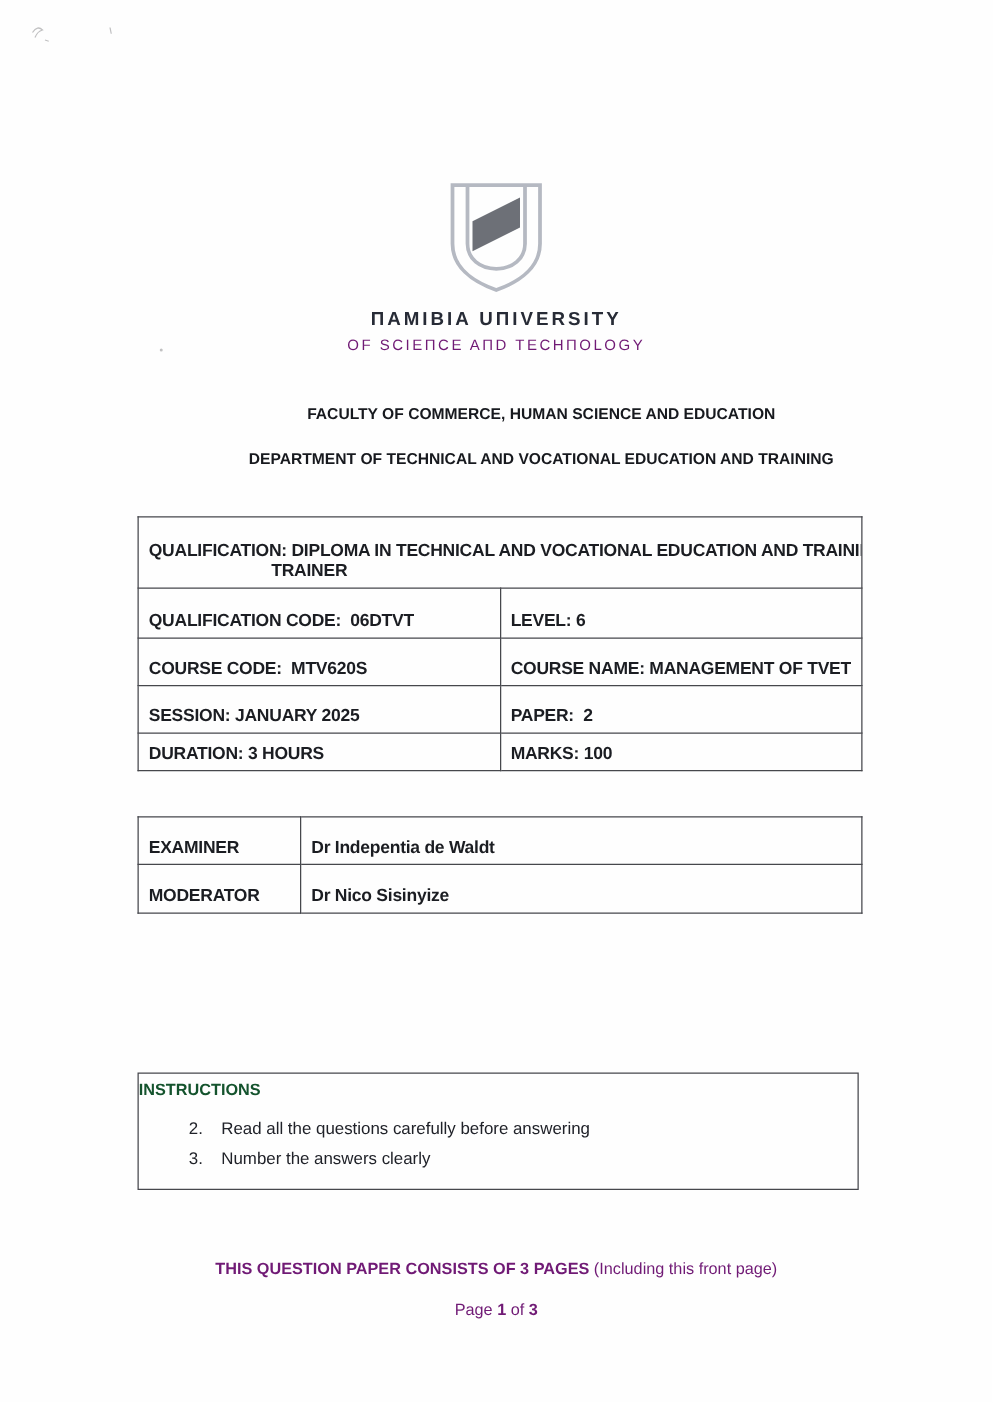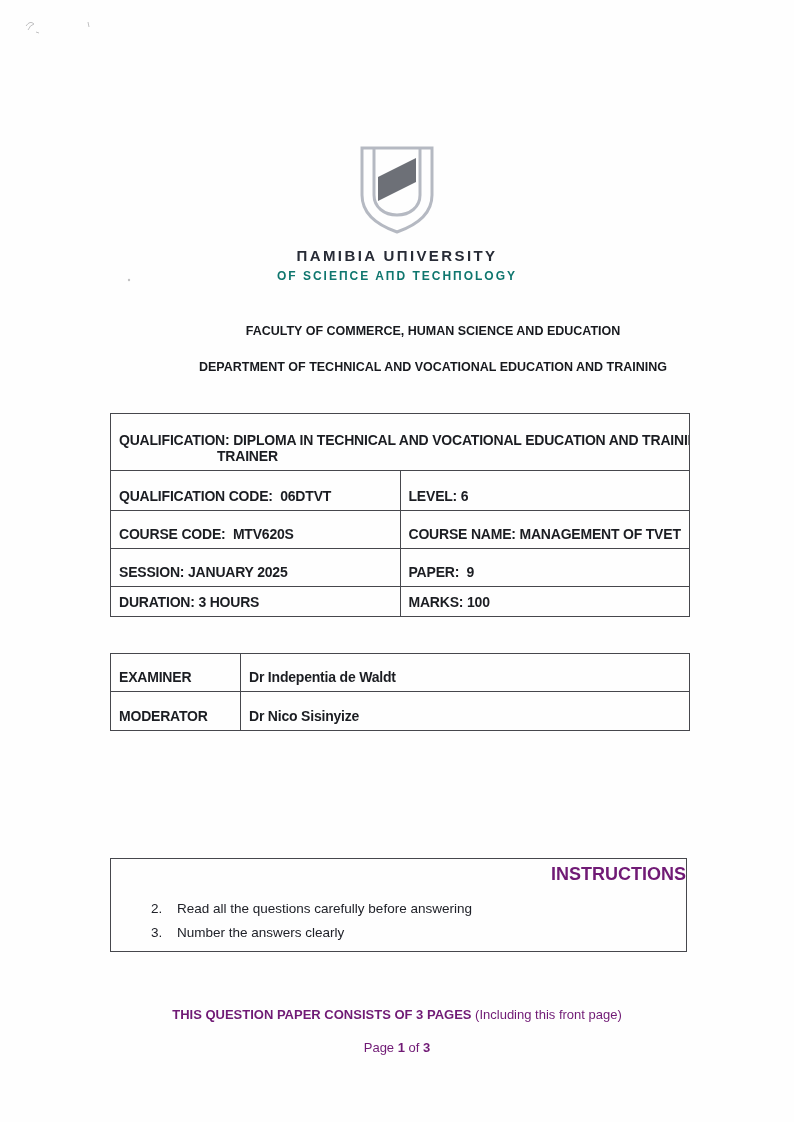--- a/index.html
+++ b/index.html
@@ -16,22 +16,22 @@
   .artifact { position: absolute; opacity: 0.55; }
   
   .logo-svg { position: absolute; left: 357px; top: 145px; }
   .wordmark1 {
     position: absolute; left: 0; top: 247px; width: 794px;
     text-align: center; font-size: 15px; font-weight: bold;
     letter-spacing: 2.4px; color: #272b36;
   }
   .wordmark2 {
     position: absolute; left: 0; top: 269px; width: 794px;
-    text-align: center; font-size: 12px; font-weight: bold;
-    letter-spacing: 2px; color: #0f766e;
+    text-align: center; font-size: 12px; font-weight: normal;
+    letter-spacing: 2px; color: #701a75;
   }
   
   .center-line {
     position: absolute; left: 0; width: 794px; text-align: center;
     font-weight: bold; font-size: 12.5px; color: #17191e; padding-left: 36px;
   }
   .faculty { top: 324px; }
   .department { top: 360px; }
   
   table.doc-table {
@@ -52,22 +52,22 @@
   .qual-line2 { margin-left: 98px; margin-top: 0; }
   td.span-head { vertical-align: middle; text-align: center; padding: 0 4px; }
   td.value-cell { font-weight: normal; letter-spacing: 0; font-size: 14px; color: #202229; }
   .ws-pre { white-space: pre; }
   
   .instructions-box {
     position: absolute; left: 110px; top: 858px; width: 577px; height: 94px;
     border: 1.5px solid #46474c; box-sizing: border-box;
   }
   .instructions-title {
-    margin-top: 5px; text-align: right;
-    font-size: 18px; font-weight: bold; color: #701a75;
+    margin-top: 5px; text-align: left;
+    font-size: 13px; font-weight: bold; color: #14532d;
   }
   .instructions-list { margin: 12px 0 0 0; padding: 0; list-style: none; }
   .instructions-list li {
     font-size: 13.5px; line-height: 24px; color: #202229;
     padding-left: 40px;
   }
   .li-num { display: inline-block; width: 26px; }
   
   .footer-line {
     position: absolute; left: 0; width: 794px; text-align: center;
@@ -113,21 +113,21 @@
     <tr style="height:40px;">
       <td style="width:289px;" class="ws-pre">QUALIFICATION CODE:  06DTVT</td>
       <td class="ws-pre">LEVEL: 6</td>
     </tr>
     <tr style="height:38px;">
       <td class="ws-pre">COURSE CODE:  MTV620S</td>
       <td class="ws-pre">COURSE NAME: MANAGEMENT OF TVET</td>
     </tr>
     <tr style="height:38px;">
       <td class="ws-pre">SESSION: JANUARY 2025</td>
-      <td class="ws-pre">PAPER:  9</td>
+      <td class="ws-pre">PAPER:  2</td>
     </tr>
     <tr style="height:30px;">
       <td class="ws-pre">DURATION: 3 HOURS</td>
       <td class="ws-pre">MARKS: 100</td>
     </tr>
   </tbody>
     </table>
 
   <table class="doc-table t-exam">
     <tbody>

